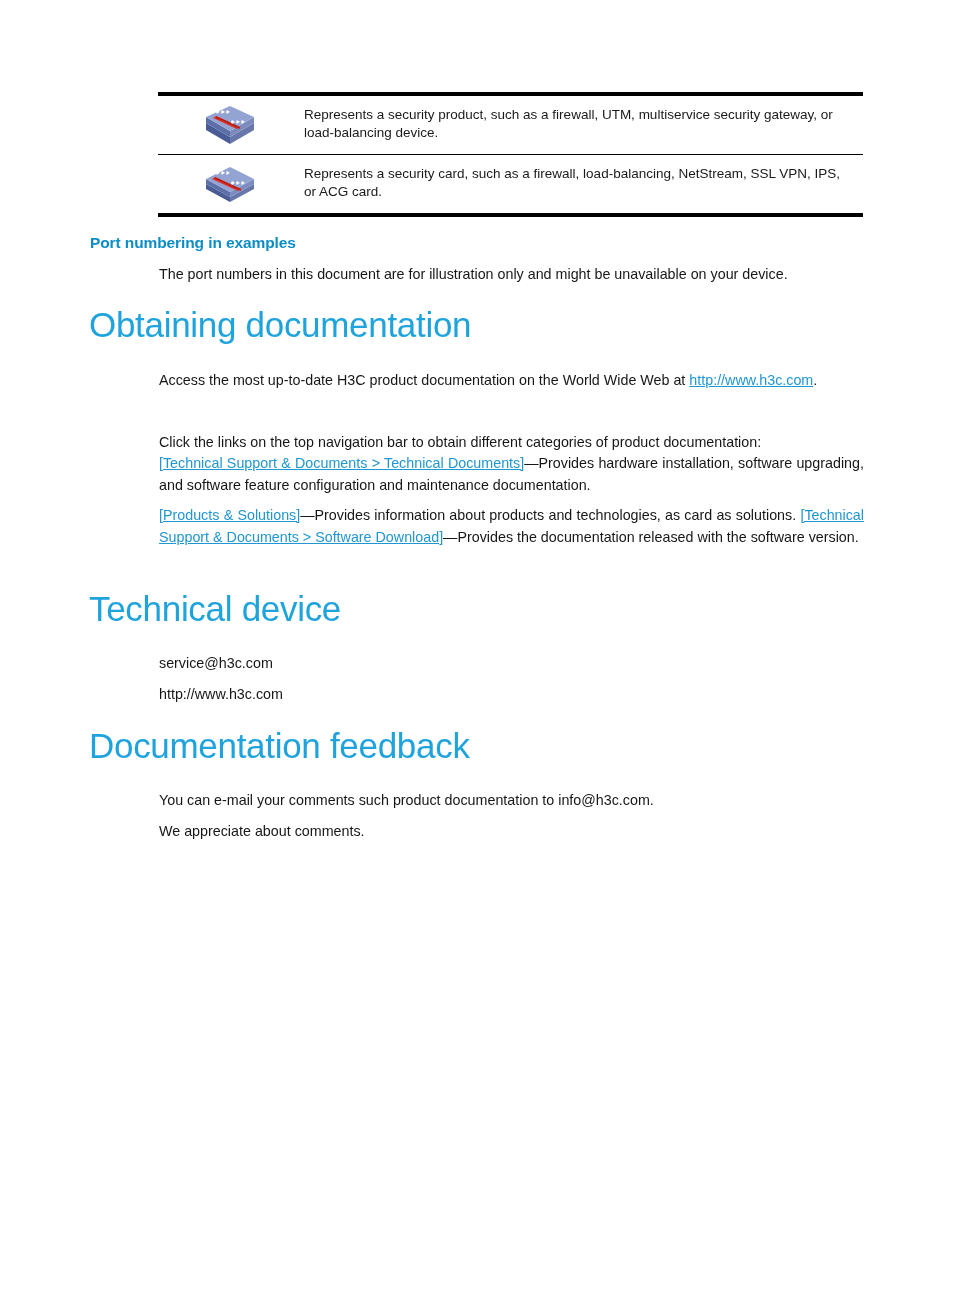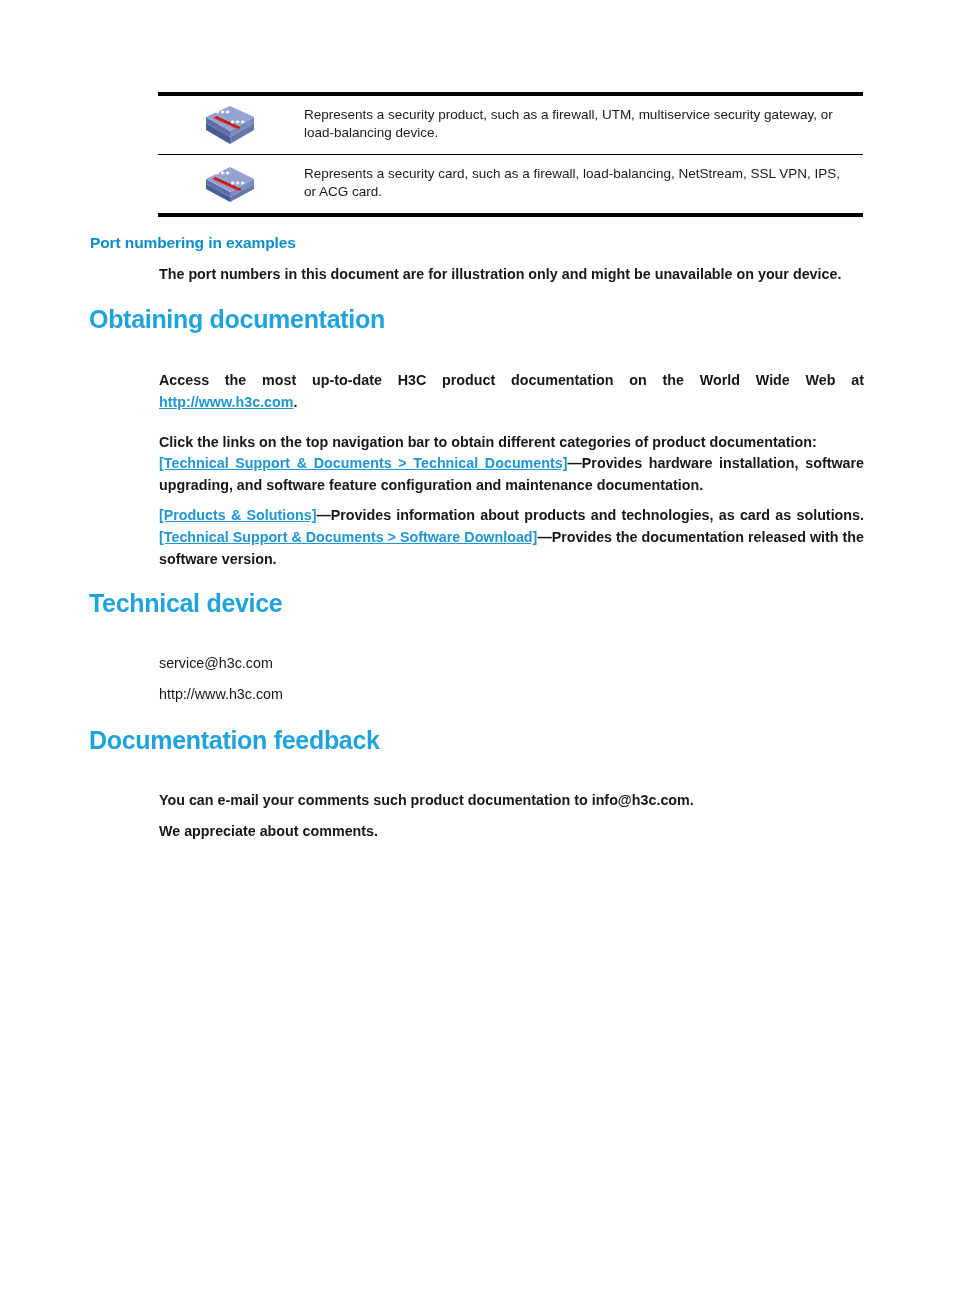--- a/index.html
+++ b/index.html
@@ -72,37 +72,36 @@
     left: 90px;
     font-size: 15.5px;
     font-weight: bold;
     color: #0c8dc8;
     letter-spacing: -0.1px;
     white-space: nowrap;
   }
   .h1-blue {
     position: absolute;
     left: 89px;
-    font-size: 25px;
-    font-weight: bold;
+    font-size: 35px;
+    font-weight: normal;
     color: #1fa3dd;
     letter-spacing: -0.3px;
     white-space: nowrap;
   }
 
   
   .para {
     position: absolute;
     left: 159px;
     width: 705px;
     font-size: 14.3px;
     line-height: 22px;
     color: #171717;
     text-align: justify;
-    font-weight: bold;
   }
   .para.nojust {
     text-align: left;
   }
   a.doclink, .doclink {
     color: #2096d3;
     text-decoration: underline;
     cursor: pointer;
   }
   .plainline {

